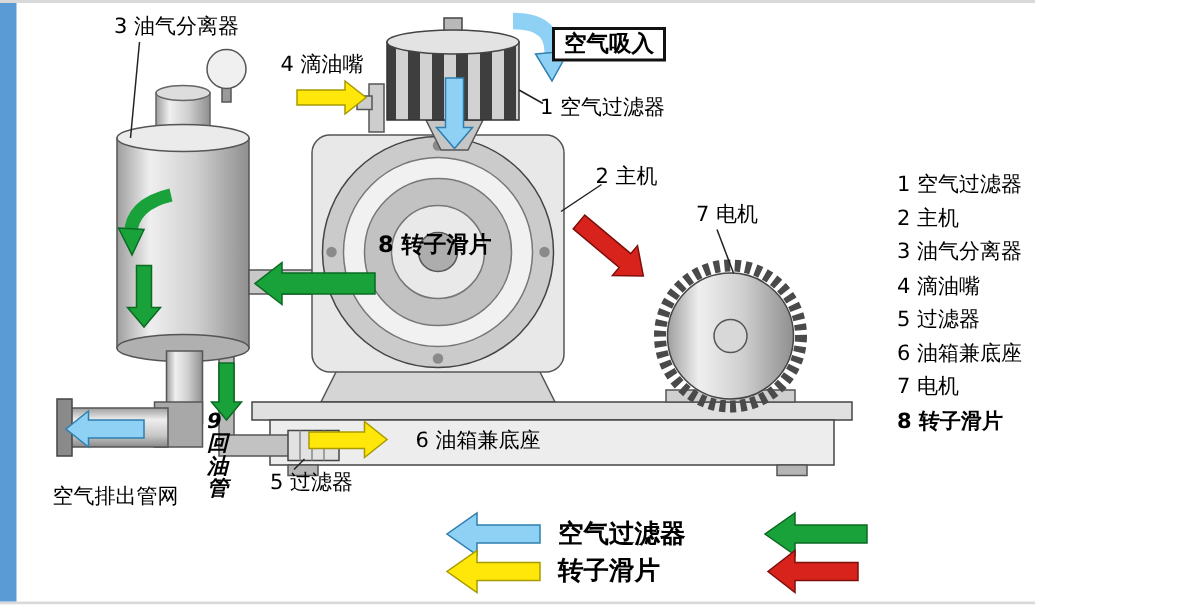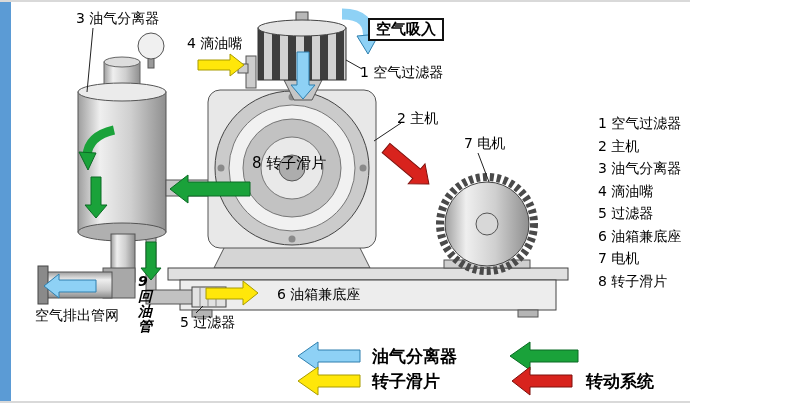--- a/index.html
+++ b/index.html
@@ -2,21 +2,21 @@
 <html><head>
 <meta charset="utf-8">
 <style>
   * { margin:0; padding:0; box-sizing:border-box; }
   html,body { background:#ffffff; }
   body { font-family:"DejaVu Sans", sans-serif; }
   .page { position:relative; width:690px; height:403px; background:#fff; overflow:hidden;
           border-top:2px solid #d9d9d9; border-bottom:2px solid #d9d9d9; }
   svg.canvas { position:absolute; left:0; top:0; width:790px; height:403px; }
   .lbl { position:absolute; color:#000; font-size:14px; white-space:nowrap; line-height:1.15; }
-  .bold { font-weight:normal; }
+  .bold { font-weight:bold; }
   .intake-box { border:2px solid #111; background:#fff; padding:1px 6px; font-size:15px; font-weight:bold; }
   .vert { width:17px; white-space:normal; word-break:break-all; line-height:1.08; font-weight:bold; font-size:14px; }
   .parts-list { position:absolute; left:598px; top:110px; font-size:14px; line-height:22.5px; color:#000; }
   .legend-lbl { font-size:17px; font-weight:bold; }
 </style>
 </head>
 <body>
 
 <div class="page">
 
@@ -148,30 +148,29 @@
   <div class="lbl" style="left:76px; top:8px;">3 油气分离器</div>
   <div class="lbl" style="left:187px; top:33px;">4 滴油嘴</div>
   <div class="lbl intake-box" style="left:368px; top:16px;">空气吸入</div>
   <div class="lbl" style="left:360px; top:62px;">1 空气过滤器</div>
   <div class="lbl" style="left:397px; top:108px;">2 主机</div>
   <div class="lbl" style="left:464px; top:133px;">7 电机</div>
   <div class="lbl bold" style="left:252px; top:153px; font-size:15px;">8 转子滑片</div>
   <div class="lbl" style="left:277px; top:284px;">6 油箱兼底座</div>
   <div class="lbl" style="left:180px; top:312px;">5 过滤器</div>
   <div class="lbl vert" style="left:138px; top:272px;font-style:italic;">9回油管</div>
-  <div class="lbl" style="left:35px; top:305px;">空气排出管网</div>
+  <div class="lbl" style="left:35px; top:321px;">空气排出管网</div>
 
   <div class="parts-list">
     <div>1 空气过滤器</div>
     <div>2 主机</div>
     <div>3 油气分离器</div>
     <div>4 滴油嘴</div>
     <div>5 过滤器</div>
     <div>6 油箱兼底座</div>
     <div>7 电机</div>
     <div class="bold">8 转子滑片</div>
   </div>
 
-  <div class="lbl legend-lbl" style="left:372px; top:345px;">油气分离器</div>
+  <div class="lbl legend-lbl" style="left:372px; top:345px;">空气过滤器</div>
   <div class="lbl legend-lbl" style="left:372px; top:370px;">转子滑片</div>
-  <div class="lbl legend-lbl" style="left:586px; top:370px;">转动系统</div>
 
 </div>
 
 </body></html>

